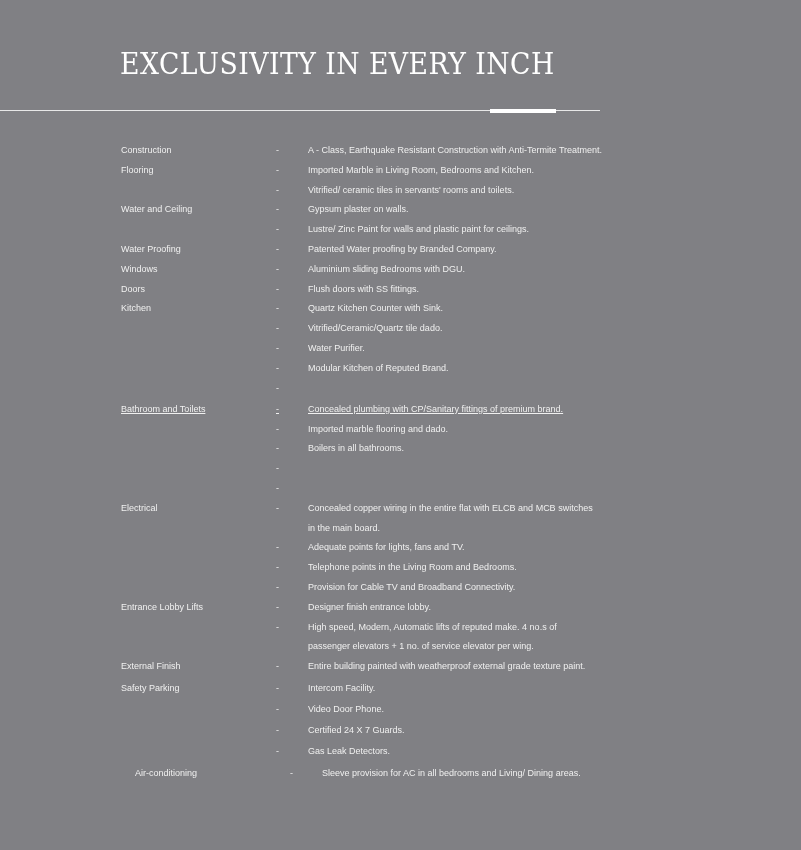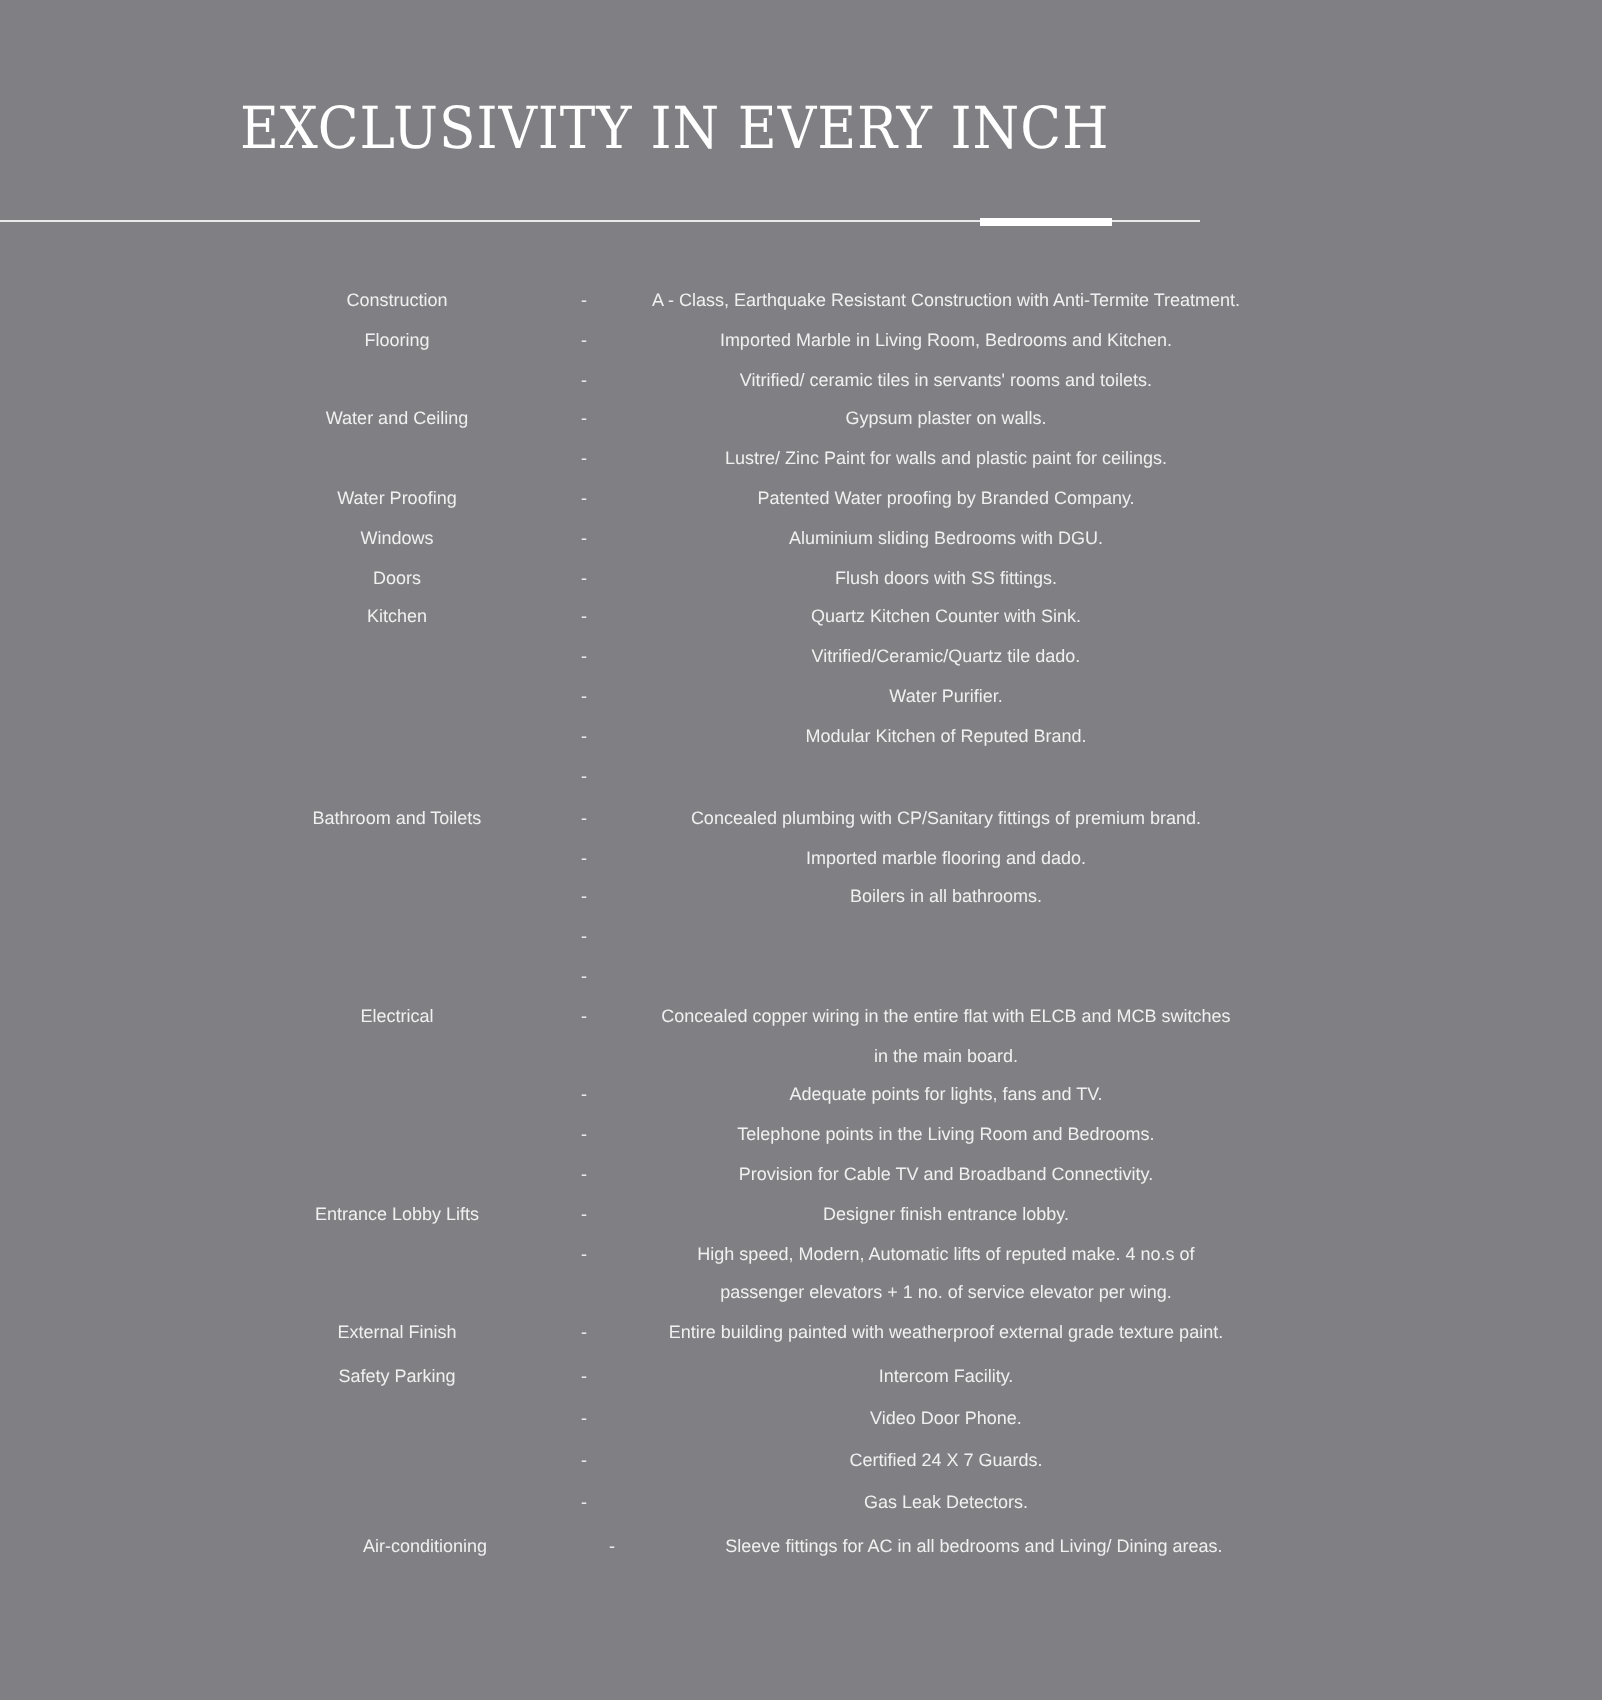--- a/index.html
+++ b/index.html
@@ -50,21 +50,20 @@
       position: absolute;
       left: 121px;
       top: 141px;
       width: 560px;
     }
     .row {
       display: flex;
       font-size: 9px;
       line-height: 19.8px;
       color: #f0f0f0;
-      text-align: center;
     }
     .label {
       width: 155px;
       flex: none;
       white-space: nowrap;
     }
     .dash {
       width: 32px;
       flex: none;
     }
@@ -142,21 +141,21 @@
     </div>
     <div class="row">
       <div class="label"></div>
       <div class="dash">-</div>
       <div class="desc"><span class="line1">Modular Kitchen of Reputed Brand.</span></div>
     </div>
     <div class="row">
       <div class="label"></div>
       <div class="dash">-</div>
     </div>
-    <div class="row" style="margin-top: 1.5px;">
+    <div class="row" style="margin-top: 1.5px; text-decoration: underline;">
       <div class="label">Bathroom and Toilets</div>
       <div class="dash">-</div>
       <div class="desc"><span class="line1">Concealed plumbing with CP/Sanitary fittings of premium brand.</span></div>
     </div>
     <div class="row">
       <div class="label"></div>
       <div class="dash">-</div>
       <div class="desc"><span class="line1">Imported marble flooring and dado.</span></div>
     </div>
     <div class="row">
@@ -223,15 +222,15 @@
       <div class="desc"><span class="line1">Certified 24 X 7 Guards.</span></div>
     </div>
     <div class="row" style="margin-top: 1.5px;">
       <div class="label"></div>
       <div class="dash">-</div>
       <div class="desc"><span class="line1">Gas Leak Detectors.</span></div>
     </div>
     <div class="row" style="margin-top: 1.5px; margin-left: 14px;">
       <div class="label">Air-conditioning</div>
       <div class="dash">-</div>
-      <div class="desc"><span class="line1">Sleeve fittings for AC in all bedrooms and Living/ Dining areas.</span></div>
+      <div class="desc"><span class="line1">Sleeve provision for AC in all bedrooms and Living/ Dining areas.</span></div>
     </div>
   </div>
 
 </body></html>

